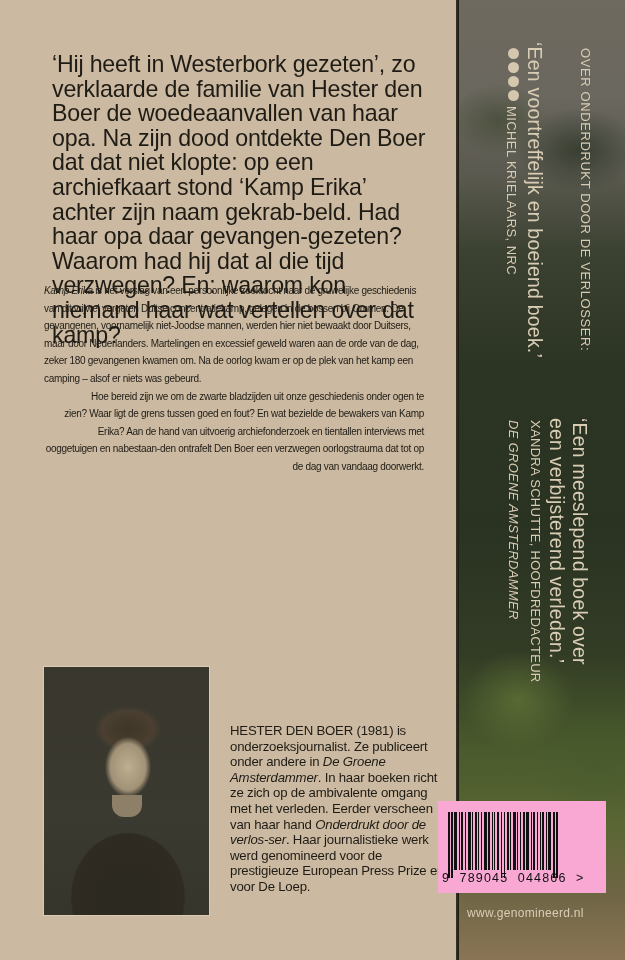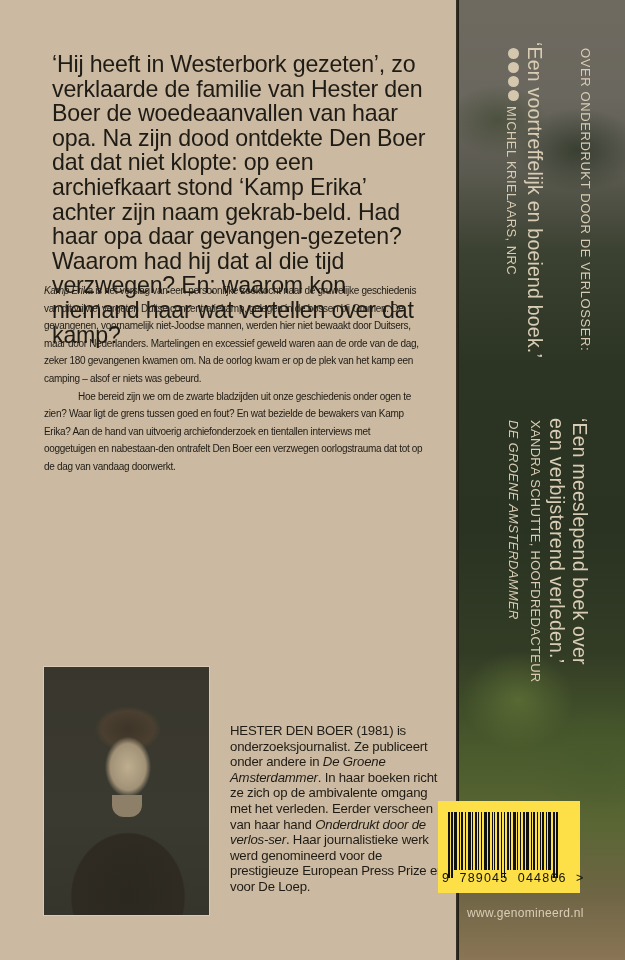--- a/index.html
+++ b/index.html
@@ -11,21 +11,21 @@
       radial-gradient(ellipse 90px 60px at 120px 150px, rgba(40,50,35,0.7), transparent 70%),
       radial-gradient(ellipse 80px 70px at 60px 700px, rgba(110,130,60,0.55), transparent 70%),
       radial-gradient(ellipse 100px 80px at 140px 760px, rgba(70,90,45,0.6), transparent 70%),
       linear-gradient(180deg, #6f6a60 0%, #6a675e 10%, #5b5a50 18%, #3c4232 26%, #2c3424 38%, #2a3322 55%, #323c25 68%, #4a5a2c 78%, #5a6634 86%, #6e6544 93%, #8a7556 100%);
   }
   .spine-edge { position:absolute; left:456px; top:0; width:3px; height:960px; background:linear-gradient(90deg,#3b3528,#1c1a12); }
 
   .intro { position:absolute; left:44px; top:44px; width:380px; font-size:23.2px; line-height:24.6px; letter-spacing:-0.2px; color:#1f1b15; margin:8px; }
   .body-text { position:absolute; left:44px; top:282px; width:380px; font-size:10px; line-height:17.6px; letter-spacing:-0.3px; color:#1f1b15; margin:0; }
   .body-text p { margin:0; }
-  .body-text .indent { text-indent:34px; }
+  .body-text .indent { text-indent:34px;text-align:right; }
   .body-text em, .bio em { font-style:italic; }
 
   .author-photo { position:absolute; left:43px; top:666px; width:167px; height:250px; background:
       radial-gradient(ellipse 32px 42px at 84px 100px, #bfae8f 0%, #a19277 55%, transparent 72%),
       radial-gradient(ellipse 44px 30px at 84px 62px, #3e3528 0%, #4a3f30 60%, transparent 75%),
       radial-gradient(ellipse 80px 90px at 84px 230px, #2b2820 0%, #2f2b22 70%, transparent 72%),
       linear-gradient(180deg, #39372d 0%, #3b3a30 60%, #36352c 100%);
     border:1px solid #d9cbb3; box-sizing:border-box; }
   .author-photo .neck { position:absolute; left:68px; top:128px; width:30px; height:22px; background:#8e8068; border-radius:0 0 12px 12px; }
 
@@ -35,21 +35,21 @@
   .v-over { left:578px; top:48px; font-size:13px; letter-spacing:0.6px; }
   .v-quote1 { left:525px; top:42px; font-size:19.5px; line-height:20px; letter-spacing:0.2px; }
   .v-attrib1 { left:504px; top:48px; font-size:13px; letter-spacing:0.4px; }
   .dots { position:absolute; left:508px; top:48px; width:12px; }
   .dot { width:11px; height:11px; border-radius:50%; background:#d4c7ad; margin-bottom:3px; }
   .v-quote2 { left:570px; top:418px; font-size:19.5px; line-height:20px; letter-spacing:0.2px; }
   .v-quote2b { left:547px; top:418px; font-size:19.5px; line-height:20px; letter-spacing:0.2px; }
   .v-attrib2 { left:528px; top:420px; font-size:13px; letter-spacing:0.3px; }
   .v-attrib3 { left:506px; top:420px; font-size:13px; letter-spacing:0.3px; font-style:italic; }
 
-  .barcode-box { position:absolute; left:438px; top:801px; width:142px; height:92px; background:#fde047; }
+  .barcode-box { position:absolute; left:438px; top:801px; width:168px; height:92px; background:#f9a8d4; }
   .bars { position:absolute; left:10px; top:11px; width:128px; height:58px; display:flex; align-items:flex-start; }
   .bar { height:58px; background:#111; margin-right:1.6px; }
   .bar.guard { height:66px; }
   .isbn-text { position:absolute; left:4px; top:70px; font-size:12.5px; letter-spacing:1.2px; color:#111; font-family:"Liberation Sans", sans-serif; white-space:pre; }
   .website { position:absolute; left:467px; top:906px; font-size:12px; color:#d9ceb8; letter-spacing:0.3px; }
 </style>
 </head>
 <body>
 
 <div class="left-panel"></div>

